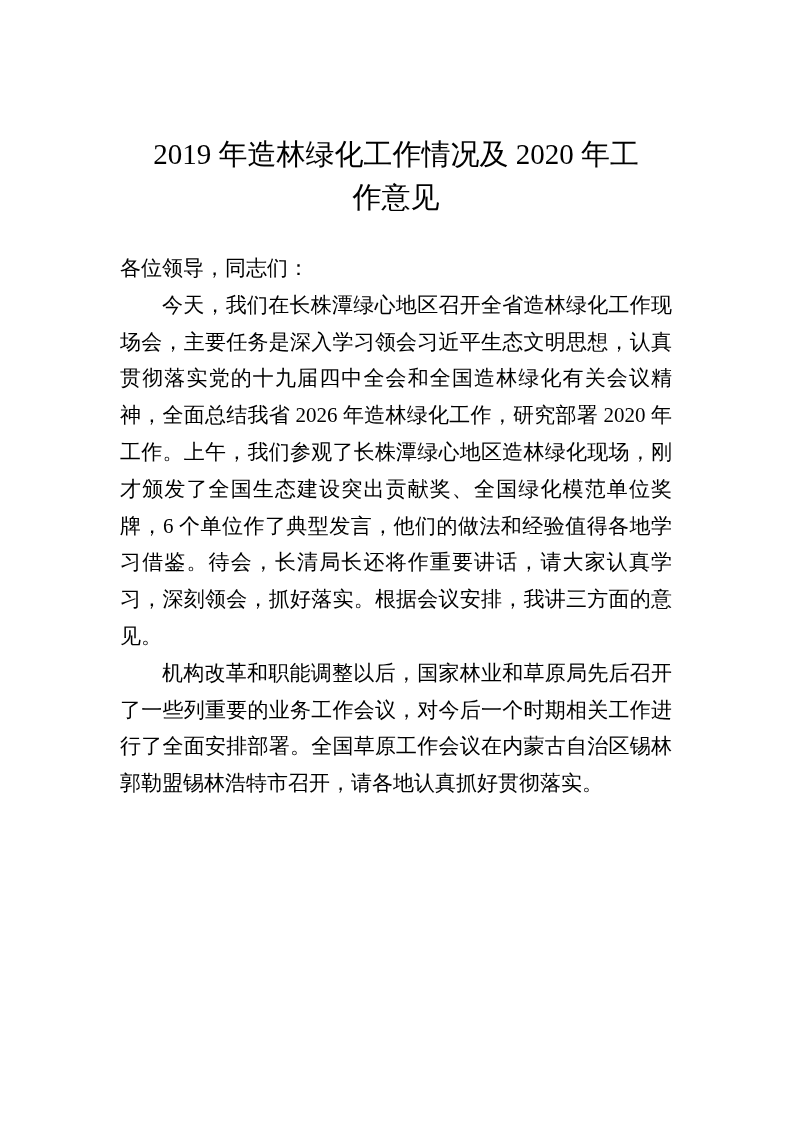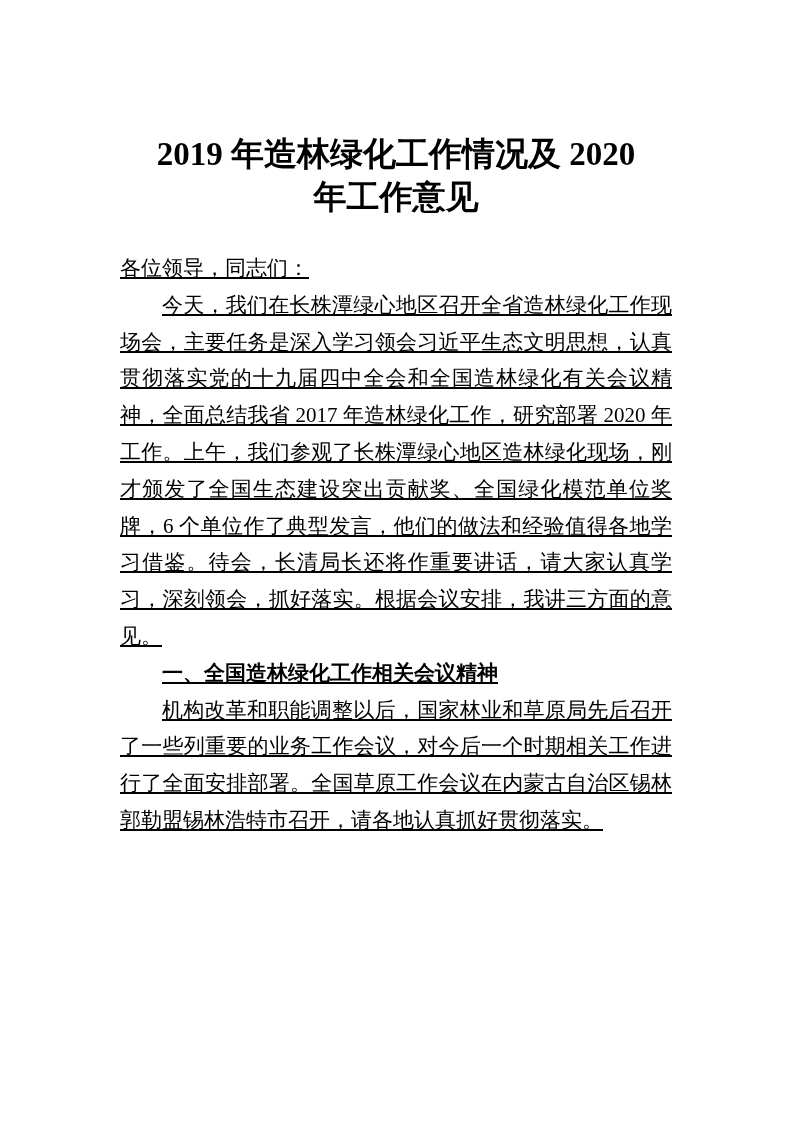--- a/index.html
+++ b/index.html
@@ -15,52 +15,50 @@
     background: #ffffff;
     color: #000000;
     box-sizing: border-box;
     padding: 133px 121px 0 120px;
     font-family: "Liberation Serif", "DejaVu Serif", serif;
     overflow: hidden;
   }
   .doc-title {
     width: 510px;
     margin: 0 auto 31px auto;
-    font-size: 33px;
+    font-size: 29px;
     line-height: 43px;
-    font-weight: 700;
+    font-weight: 400;
     text-align: center;
     letter-spacing: 0;
   }
   .para {
     margin: 0;
     font-size: 21px;
     line-height: 36.8px;
     text-align: justify;
     text-indent: 2em;
     word-break: break-all;
-    text-decoration: underline;
   }
   .para.salutation {
     text-indent: 0;
     text-align: left;
   }
   .para.heading {
     font-family: "Liberation Sans", "DejaVu Sans", sans-serif;
     font-weight: 700;
     text-align: left;
   }
 </style>
 </head>
 <body>
 
 <div class="page">
   <h1 class="doc-title">2019 年造林绿化工作情况及 2020 年工作意见</h1>
 
   <p class="para salutation">各位领导，同志们：</p>
 
-  <p class="para">今天，我们在长株潭绿心地区召开全省造林绿化工作现场会，主要任务是深入学习领会习近平生态文明思想，认真贯彻落实党的十九届四中全会和全国造林绿化有关会议精神，全面总结我省 2017 年造林绿化工作，研究部署 2020 年工作。上午，我们参观了长株潭绿心地区造林绿化现场，刚才颁发了全国生态建设突出贡献奖、全国绿化模范单位奖牌，6 个单位作了典型发言，他们的做法和经验值得各地学习借鉴。待会，长清局长还将作重要讲话，请大家认真学习，深刻领会，抓好落实。根据会议安排，我讲三方面的意见。</p>
+  <p class="para">今天，我们在长株潭绿心地区召开全省造林绿化工作现场会，主要任务是深入学习领会习近平生态文明思想，认真贯彻落实党的十九届四中全会和全国造林绿化有关会议精神，全面总结我省 2026 年造林绿化工作，研究部署 2020 年工作。上午，我们参观了长株潭绿心地区造林绿化现场，刚才颁发了全国生态建设突出贡献奖、全国绿化模范单位奖牌，6 个单位作了典型发言，他们的做法和经验值得各地学习借鉴。待会，长清局长还将作重要讲话，请大家认真学习，深刻领会，抓好落实。根据会议安排，我讲三方面的意见。</p>
 
-  <p class="para heading">一、全国造林绿化工作相关会议精神</p>
 
   <p class="para">机构改革和职能调整以后，国家林业和草原局先后召开了一些列重要的业务工作会议，对今后一个时期相关工作进行了全面安排部署。全国草原工作会议在内蒙古自治区锡林郭勒盟锡林浩特市召开，请各地认真抓好贯彻落实。</p>
 
 </div>
 
 </body></html>

